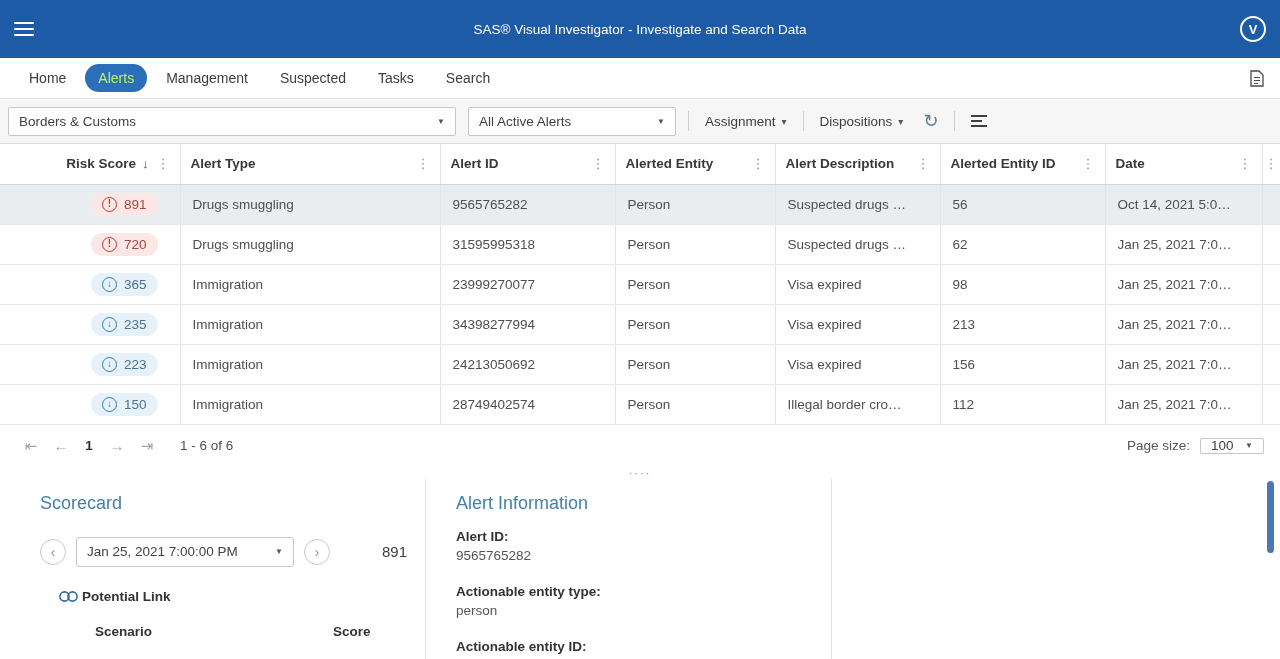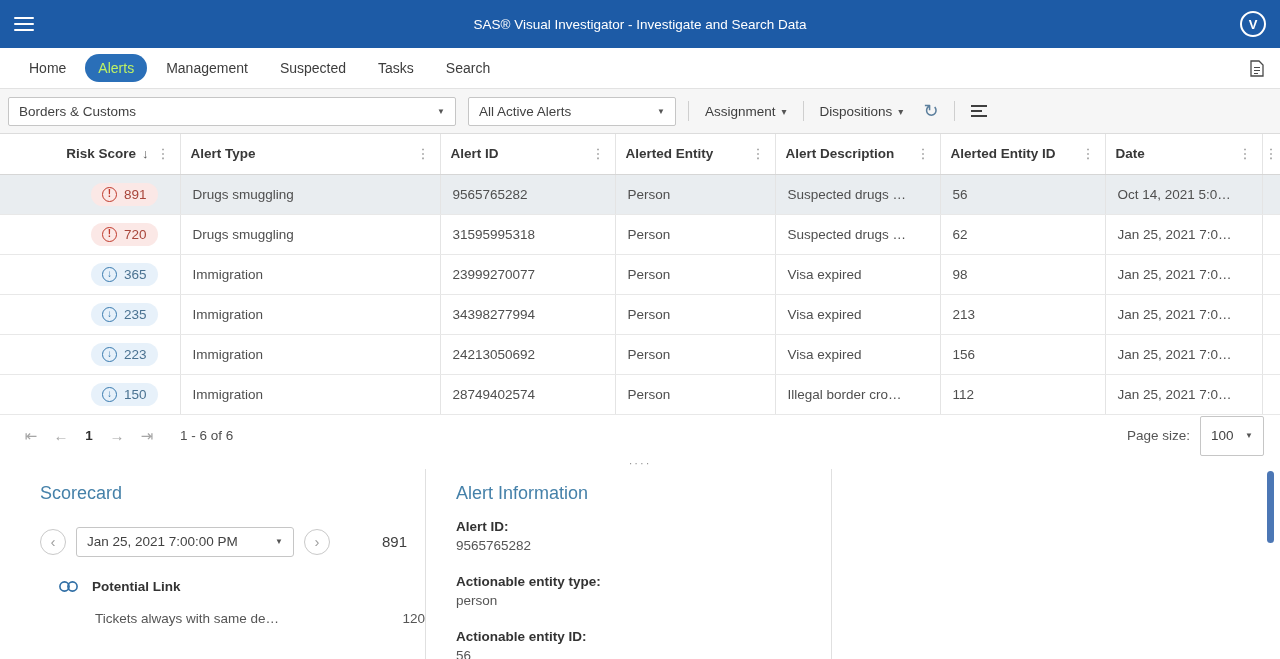--- a/index.html
+++ b/index.html
@@ -1,20 +1,20 @@
 <!DOCTYPE html>
 <html><head>
 <meta charset="utf-8">
 <style>
   * { box-sizing: border-box; margin: 0; padding: 0; }
   html, body { width: 1280px; height: 659px; overflow: hidden; background: #fff;
     font-family: "Liberation Sans", sans-serif; }
 
   
-  .topbar { height: 48px; background: #1d5ba6; display: flex; align-items: center;
+  .topbar { height: 58px; background: #1d5ba6; display: flex; align-items: center;
     padding: 0 14px; color: #fff; position: relative; }
   .hamburger { width: 20px; display: flex; flex-direction: column; gap: 4px; cursor: pointer; z-index: 2; }
   .hamburger span { display: block; height: 2px; background: #fff; border-radius: 1px; }
   .topbar-title { position: absolute; left: 0; right: 0; text-align: center; font-size: 13.5px; }
   .avatar { margin-left: auto; width: 26px; height: 26px; border: 2px solid #fff; border-radius: 50%;
     display: flex; align-items: center; justify-content: center; font-size: 13px; font-weight: bold; z-index: 2; }
 
   
   .navrow { height: 41px; display: flex; align-items: center; padding: 0 16px;
     border-bottom: 1px solid #e2e2e2; gap: 6px; }
@@ -66,42 +66,42 @@
   .pill-low  .risk-ico { border: 1.5px solid #3779ae; color: #3779ae; }
   .stub-head { overflow: hidden; padding: 0 2px; }
 
   
   .pagination { height: 42px; display: flex; align-items: center; padding: 0 16px;
     font-size: 13.5px; color: #555; }
   .pg-btn { width: 30px; text-align: center; color: #a6a6a6; font-size: 15px; cursor: pointer; }
   .pg-current { width: 26px; text-align: center; color: #2e2e2e; font-weight: bold; cursor: pointer; }
   .pg-range { margin-left: 18px; color: #4f4f4f; }
   .pg-right { margin-left: auto; display: flex; align-items: center; gap: 10px; }
-  .pg-size-select { width: 64px; height: 40px; }
+  .pg-size-select { width: 64px; height: 16px; }
 
   
   .splitter { height: 12px; display: flex; align-items: center; justify-content: center;
     color: #8f8f8f; font-size: 11px; letter-spacing: 2px; line-height: 0; cursor: row-resize; }
 
   
   .bottom { height: 199px; display: flex; position: relative; }
   .pane { padding-top: 14px; }
   .pane-scorecard { width: 426px; border-right: 1px solid #e0e0e0; padding-left: 40px; }
   .pane-alertinfo { width: 406px; border-right: 1px solid #e0e0e0; padding-left: 30px; }
   .pane-empty { flex: 1; }
   .pane-title { font-size: 18px; color: #4581a9; font-weight: 400; }
 
   .sc-controls { margin-top: 23px; display: flex; align-items: center; gap: 10px; }
   .circle-btn { width: 26px; height: 26px; border: 1px solid #c9c9c9; border-radius: 50%;
     display: flex; align-items: center; justify-content: center; color: #9e9e9e; font-size: 15px;
     background: #fff; cursor: pointer; flex: none; }
   .date-select { width: 218px; height: 30px; border-radius: 3px; }
   .sc-total { margin-left: 42px; font-size: 15px; color: #3f3f3f; }
 
-  .sc-link-row { margin-top: 22px; display: flex; align-items: center; gap: 13px; padding-left: 18px; }
+  .sc-link-row { margin-top: 22px; display: flex; align-items: center; gap: 3px; padding-left: 18px; }
   .sc-link-label { font-size: 13.5px; font-weight: bold; color: #333; }
   .sc-table-head, .sc-table-row { display: flex; padding-left: 55px; font-size: 13.5px; }
   .sc-table-head { margin-top: 20px; font-weight: bold; color: #333; }
   .sc-table-row { margin-top: 17px; color: #555; justify-content: space-between; }
   .sc-col1 { width: 238px; white-space: nowrap; overflow: hidden; }
 
   .ai-field { margin-top: 15px; }
   .ai-label { font-size: 13.5px; font-weight: bold; color: #333; }
   .ai-value { font-size: 13.5px; color: #555; margin-top: 4px; }
 
@@ -354,20 +354,24 @@
     </div>
     <div class="sc-link-row">
       <span style="display:flex;">
         <svg width="21" height="13" viewBox="0 0 21 13">
             <circle cx="6.5" cy="6.5" r="4.6" fill="none" stroke="#2e6da4" stroke-width="1.6"></circle>
             <circle cx="14.5" cy="6.5" r="4.6" fill="none" stroke="#2e6da4" stroke-width="1.6"></circle>
           </svg>
       </span>
       <span class="sc-link-label">Potential Link</span>
     </div>
+    <div class="sc-table-head">
+      <span class="sc-col1">Scenario</span>
+      <span>Score</span>
+    </div>
     <div class="sc-table-row">
       <span class="sc-col1">Tickets always with same de…</span>
       <span>120</span>
     </div>
   </div>
 
   <div class="pane pane-alertinfo">
     <div class="pane-title">Alert Information</div>
     <div class="ai-field">
       <div class="ai-label">Alert ID:</div>

